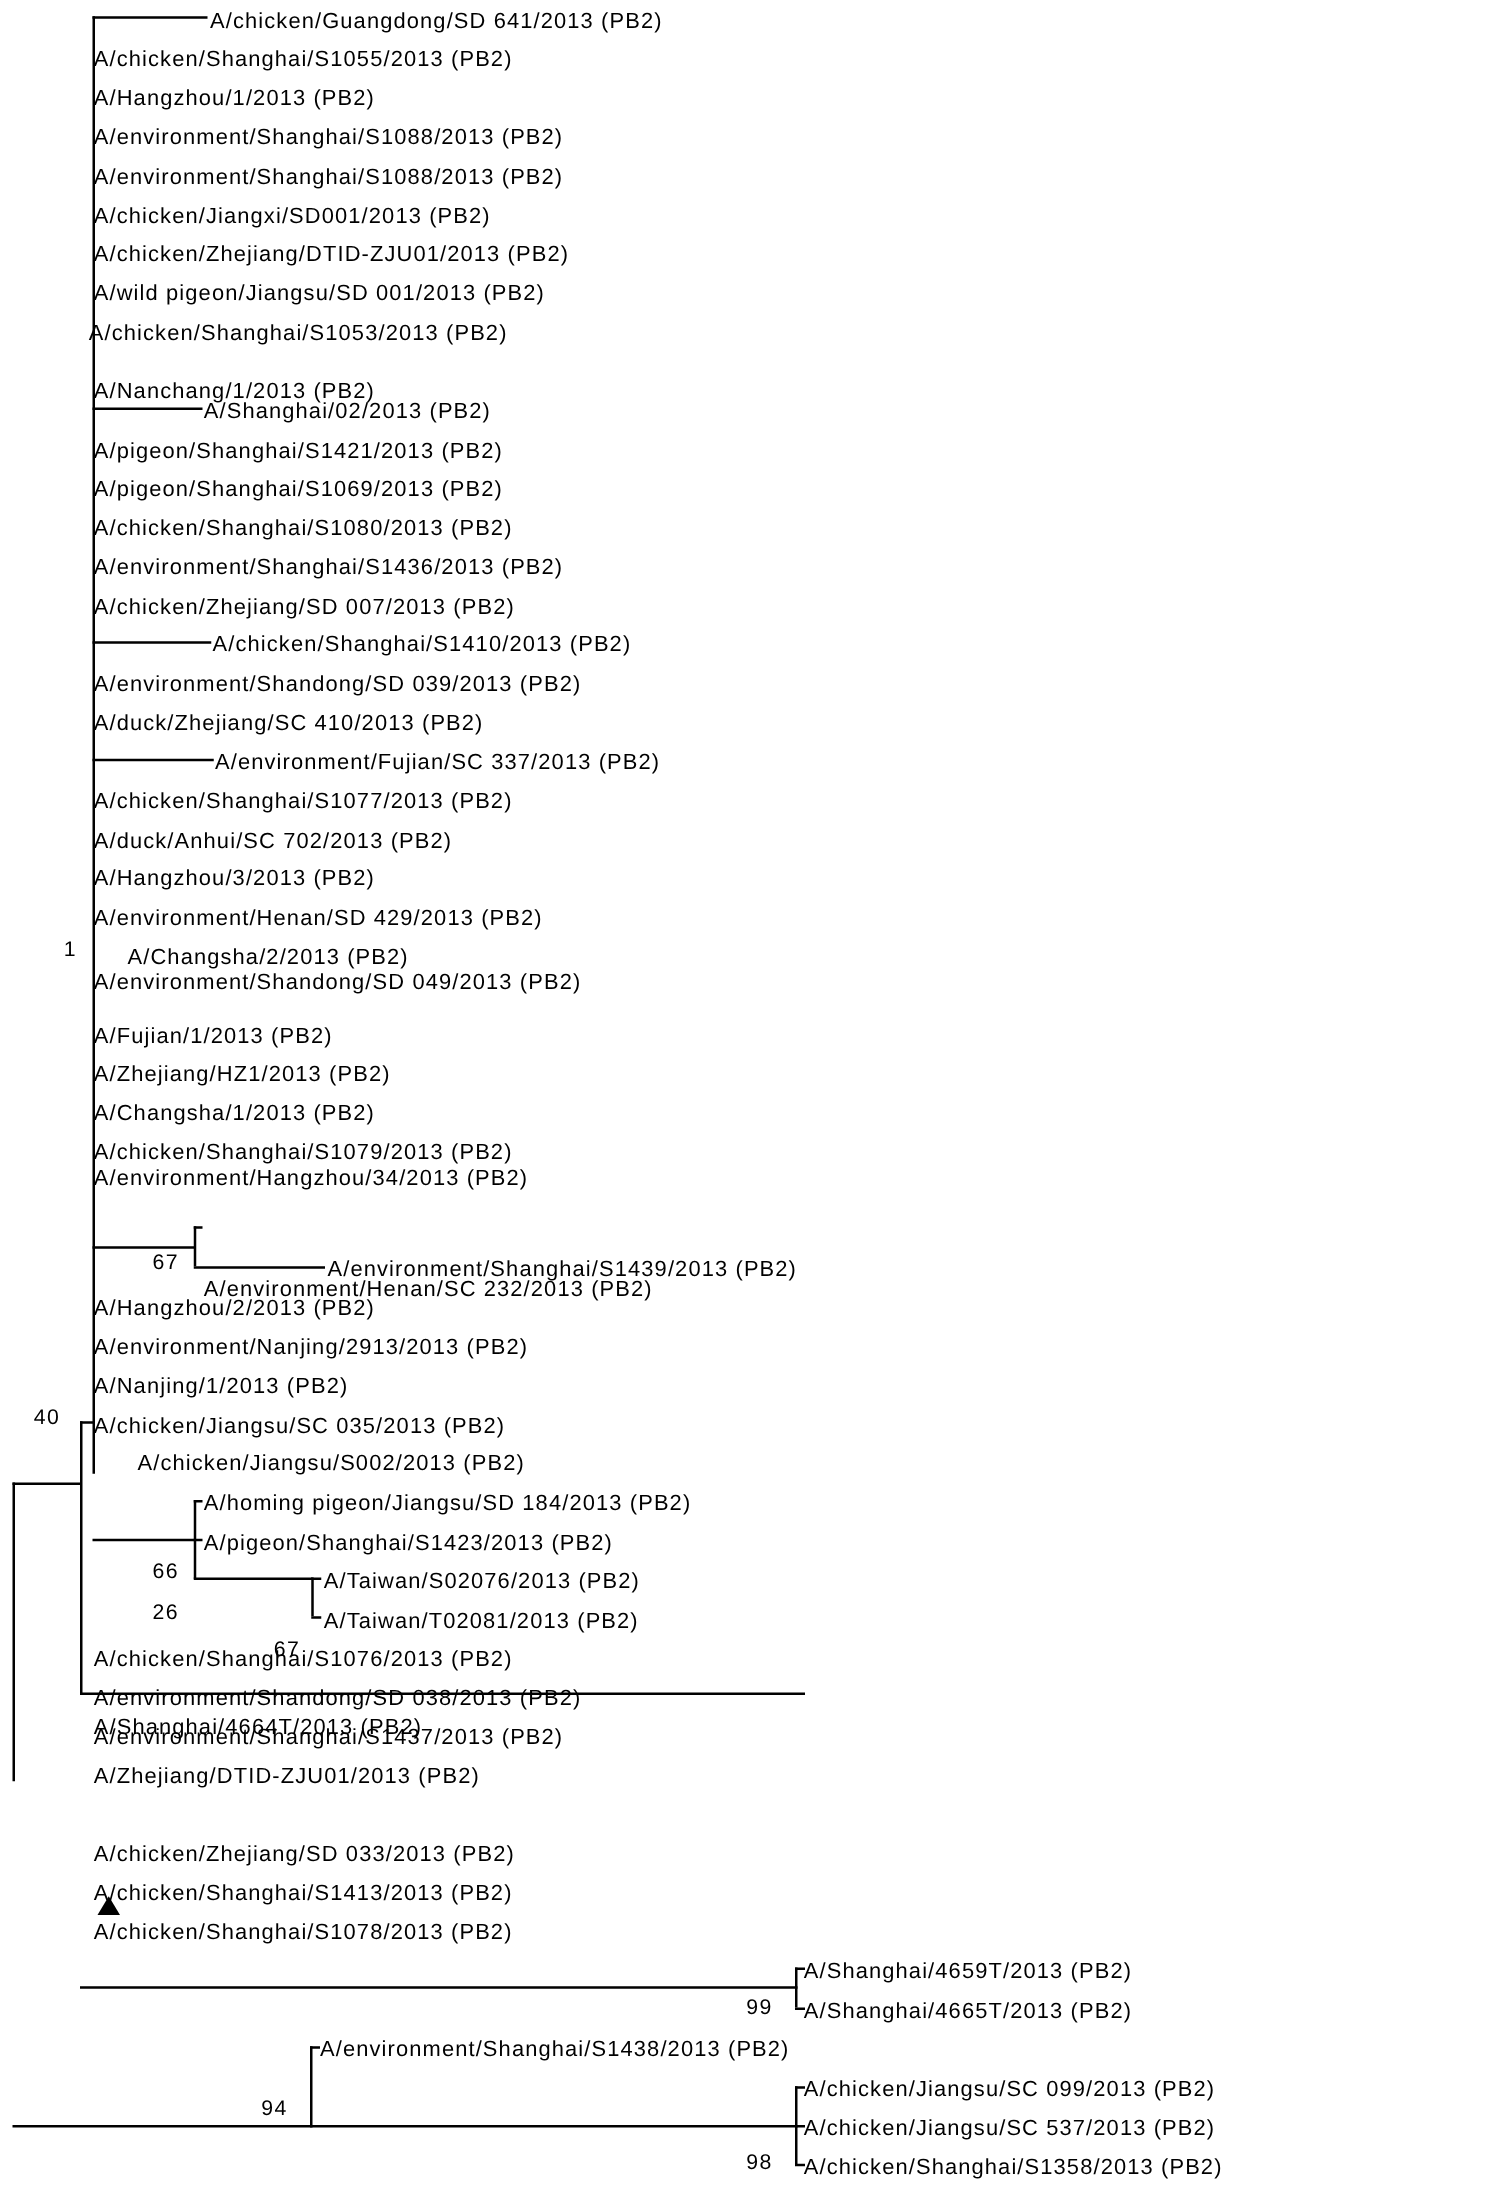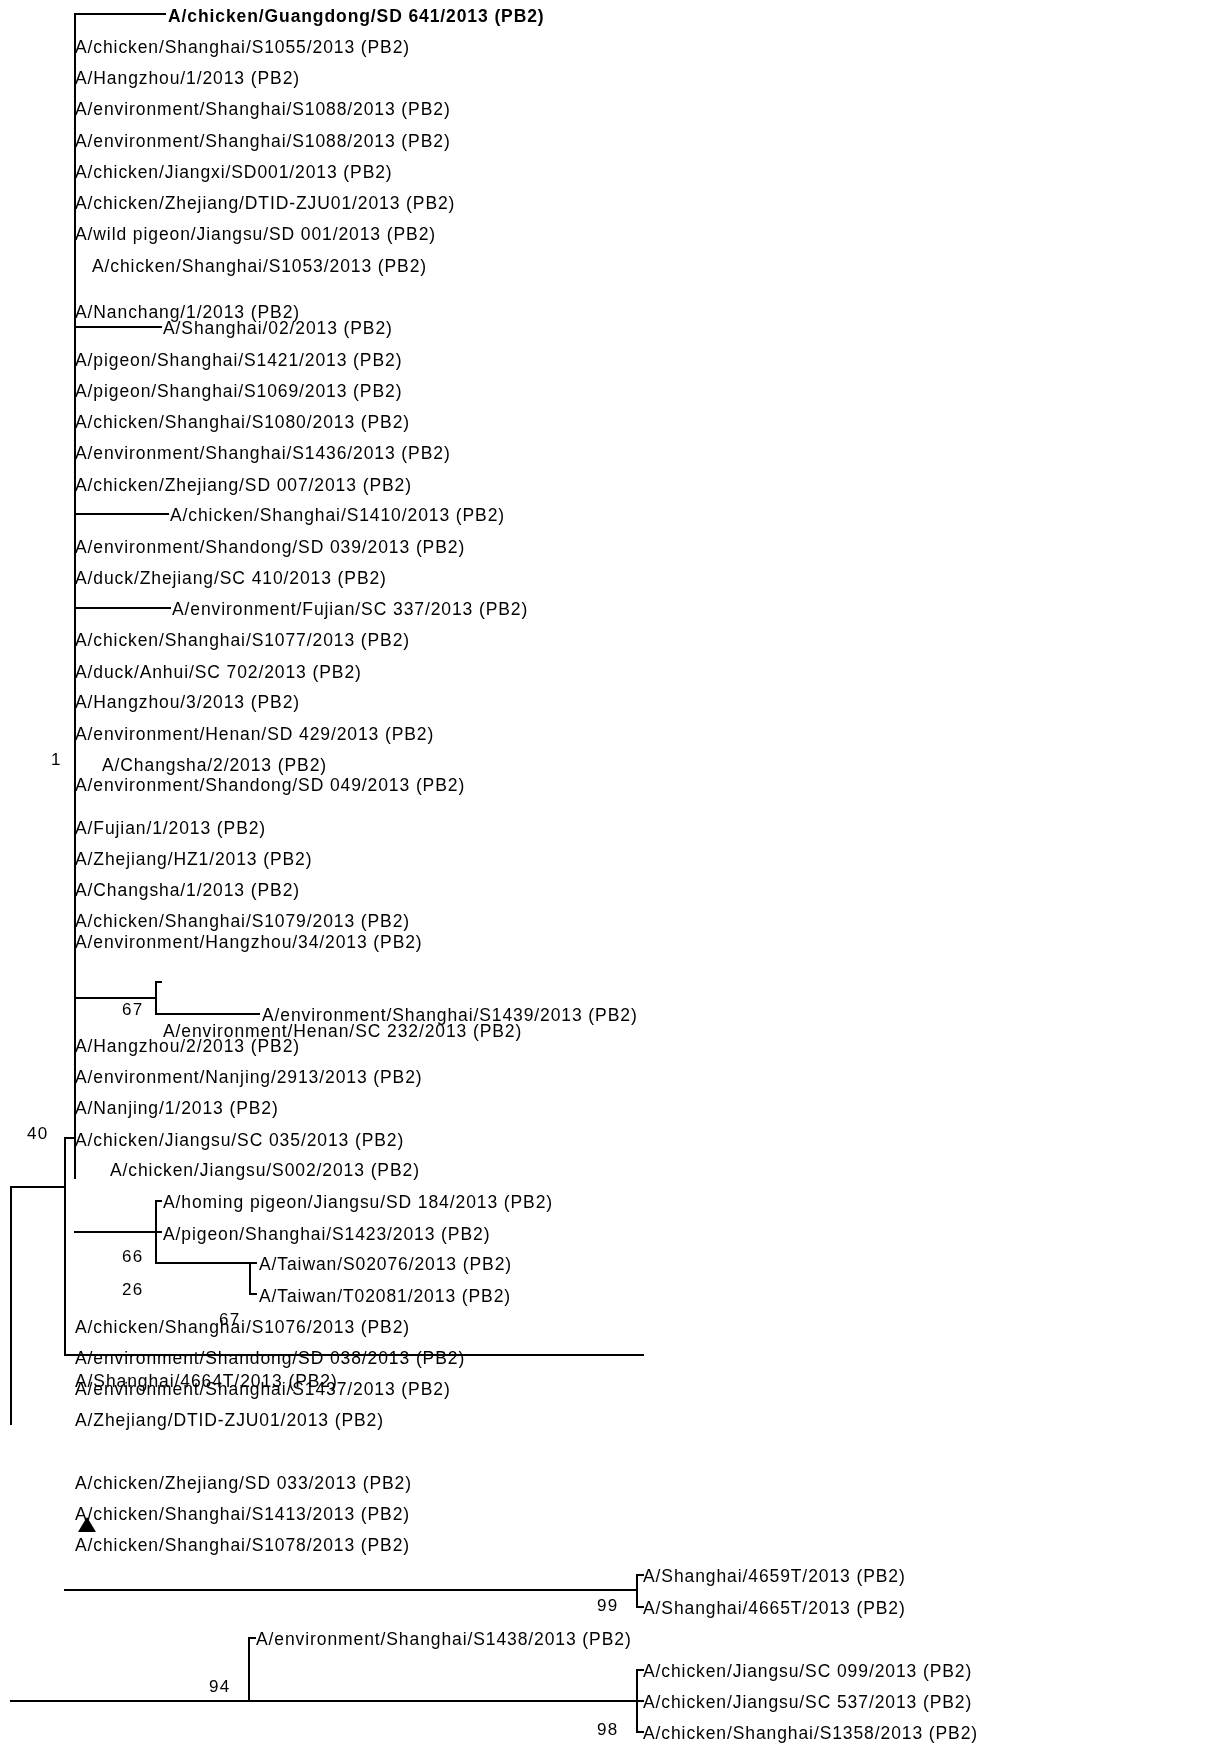--- a/index.html
+++ b/index.html
@@ -94,29 +94,29 @@
   <div class="hline" style="left: 10px; top: 1700.24px; width: 240px;"></div>
   <div class="hline" style="left: 248px; top: 1637.2px; width: 8px;"></div>
   <div class="hline" style="left: 248px; top: 1700.24px; width: 390px;"></div>
   <div class="vline" style="left: 636px; top: 1668.72px; height: 63.0426px;"></div>
   <div class="hline" style="left: 636px; top: 1668.72px; width: 8px;"></div>
   <div class="hline" style="left: 636px; top: 1700.24px; width: 8px;"></div>
   <div class="hline" style="left: 636px; top: 1730.81px; width: 8px;"></div>
 
   <div class="marker-tri" style="left: 78px; top: 1516.84px;"></div>
 
-<div class="taxon" style="left: 168px; top: 7.64153px; font-weight: bold;">A/chicken/Guangdong/SD 641/2013 (PB2)</div>
+<div class="taxon" style="left: 168px; top: 7.64153px;">A/chicken/Guangdong/SD 641/2013 (PB2)</div>
     <div class="taxon" style="left: 75px; top: 39.1628px; text-align: right;">A/chicken/Shanghai/S1055/2013 (PB2)</div>
     <div class="taxon" style="left: 75px; top: 69.729px;">A/Hangzhou/1/2013 (PB2)</div>
     <div class="taxon" style="left: 75px; top: 101.25px;">A/environment/Shanghai/S1088/2013 (PB2)</div>
     <div class="taxon" style="left: 75px; top: 132.772px;">A/environment/Shanghai/S1088/2013 (PB2)</div>
     <div class="taxon" style="left: 75px; top: 164.293px;">A/chicken/Jiangxi/SD001/2013 (PB2)</div>
     <div class="taxon" style="left: 75px; top: 194.859px;">A/chicken/Zhejiang/DTID-ZJU01/2013 (PB2)</div>
     <div class="taxon" style="left: 75px; top: 226.38px;">A/wild pigeon/Jiangsu/SD 001/2013 (PB2)</div>
-    <div class="taxon" style="left: 92px; top: 257.902px;">A/chicken/Shanghai/S1053/2013 (PB2)</div>
+    <div class="taxon" style="left: 71px; top: 257.902px;">A/chicken/Shanghai/S1053/2013 (PB2)</div>
     <div class="taxon" style="left: 75px; top: 288.468px; margin-top: 16px;">A/Nanchang/1/2013 (PB2)</div>
     <div class="taxon" style="left: 163px; top: 319.989px;">A/Shanghai/02/2013 (PB2)</div>
     <div class="taxon" style="left: 75px; top: 351.51px;">A/pigeon/Shanghai/S1421/2013 (PB2)</div>
     <div class="taxon" style="left: 75px; top: 383.032px;">A/pigeon/Shanghai/S1069/2013 (PB2)</div>
     <div class="taxon" style="left: 75px; top: 413.598px;">A/chicken/Shanghai/S1080/2013 (PB2)</div>
     <div class="taxon" style="left: 75px; top: 445.119px;">A/environment/Shanghai/S1436/2013 (PB2)</div>
     <div class="taxon" style="left: 75px; top: 476.64px;">A/chicken/Zhejiang/SD 007/2013 (PB2)</div>
     <div class="taxon" style="left: 170px; top: 507.207px;">A/chicken/Shanghai/S1410/2013 (PB2)</div>
     <div class="taxon" style="left: 75px; top: 538.728px;">A/environment/Shandong/SD 039/2013  (PB2)</div>
     <div class="taxon" style="left: 75px; top: 570.249px;">A/duck/Zhejiang/SC 410/2013 (PB2)</div>

